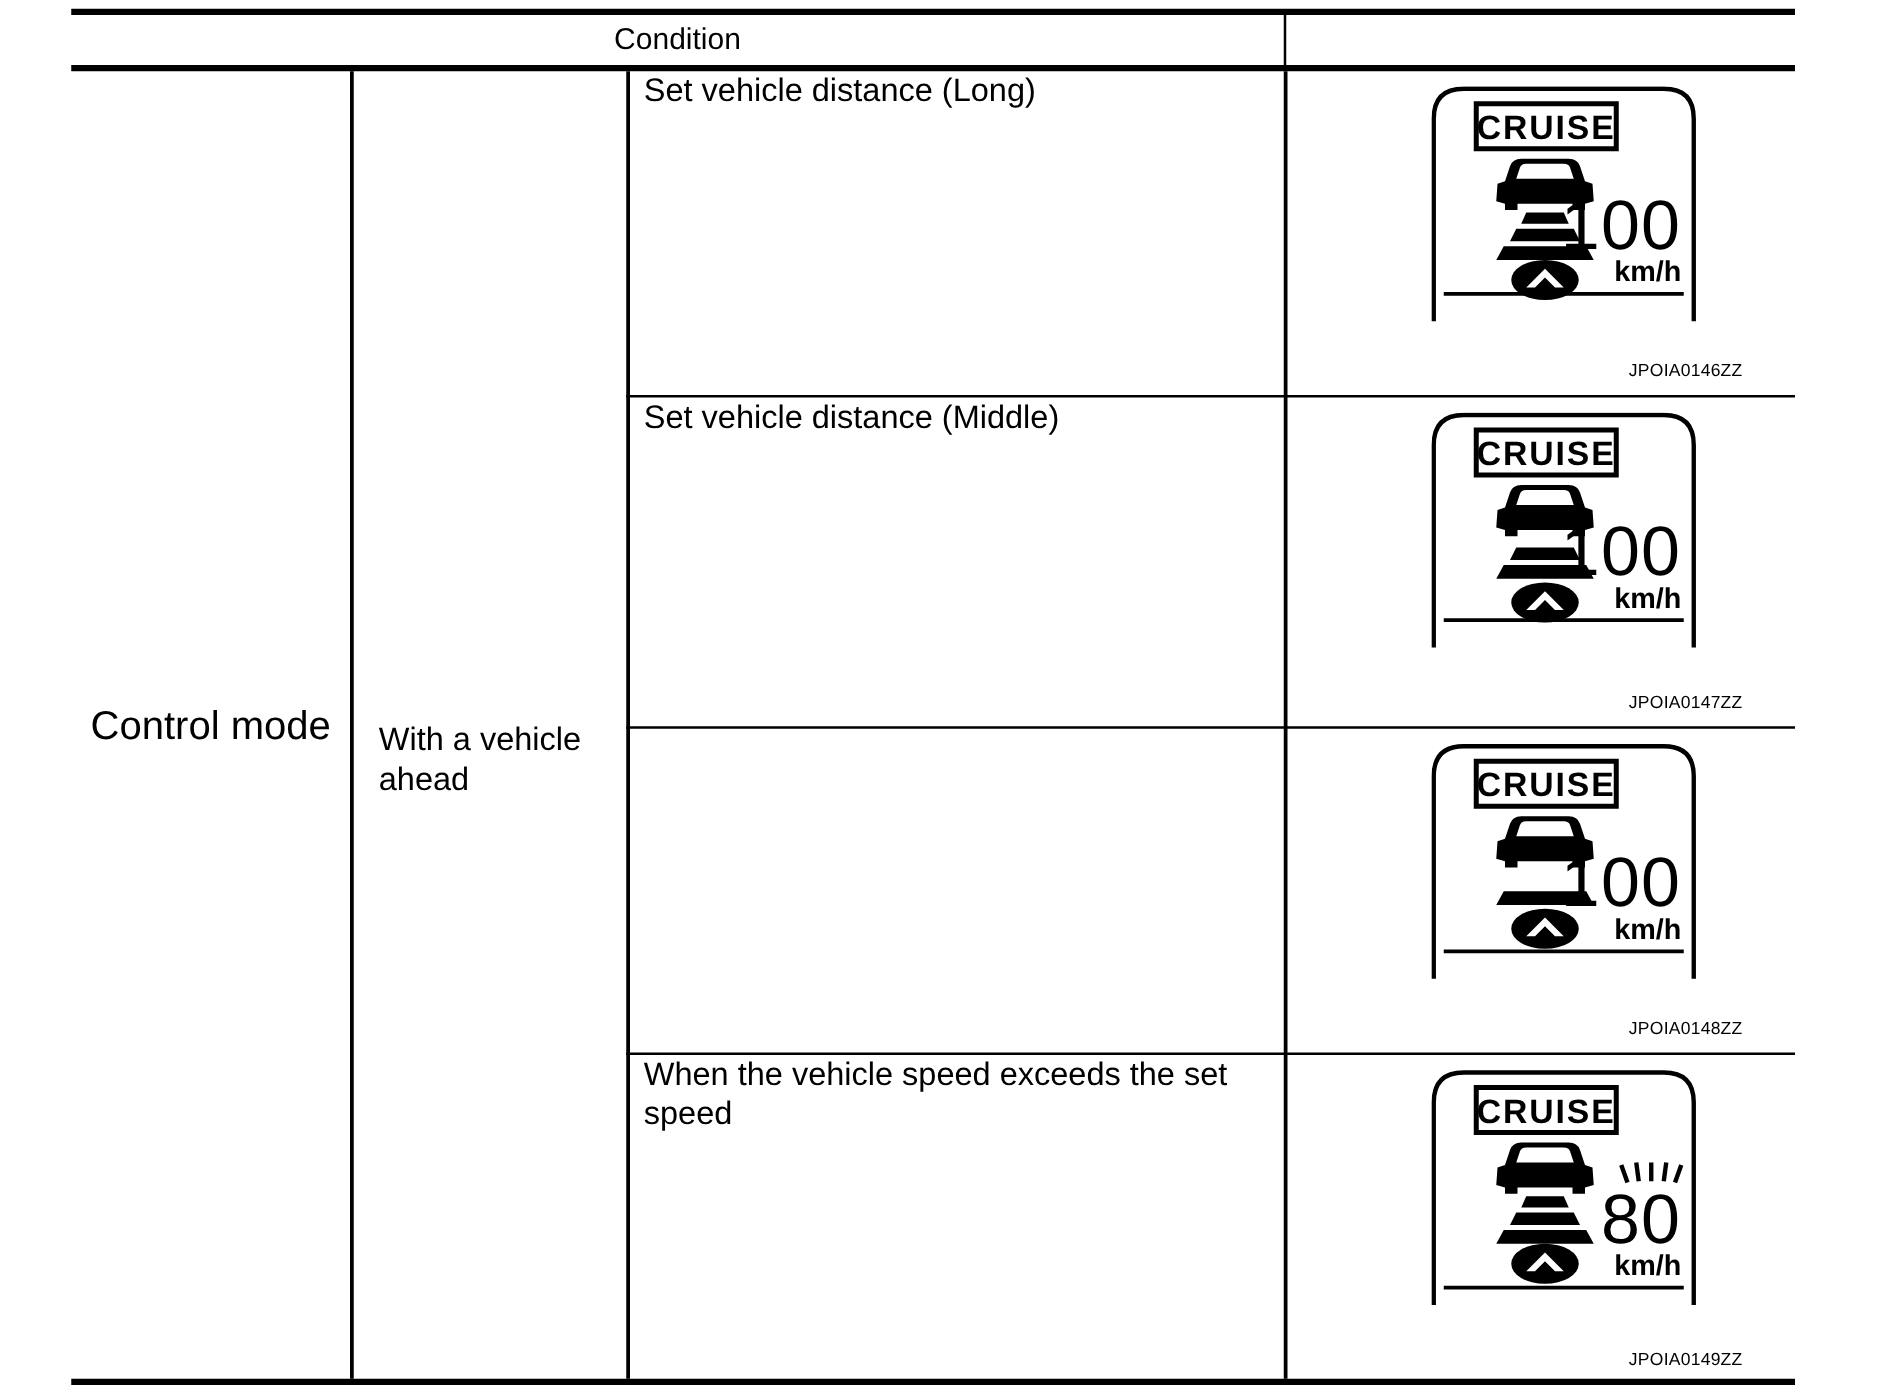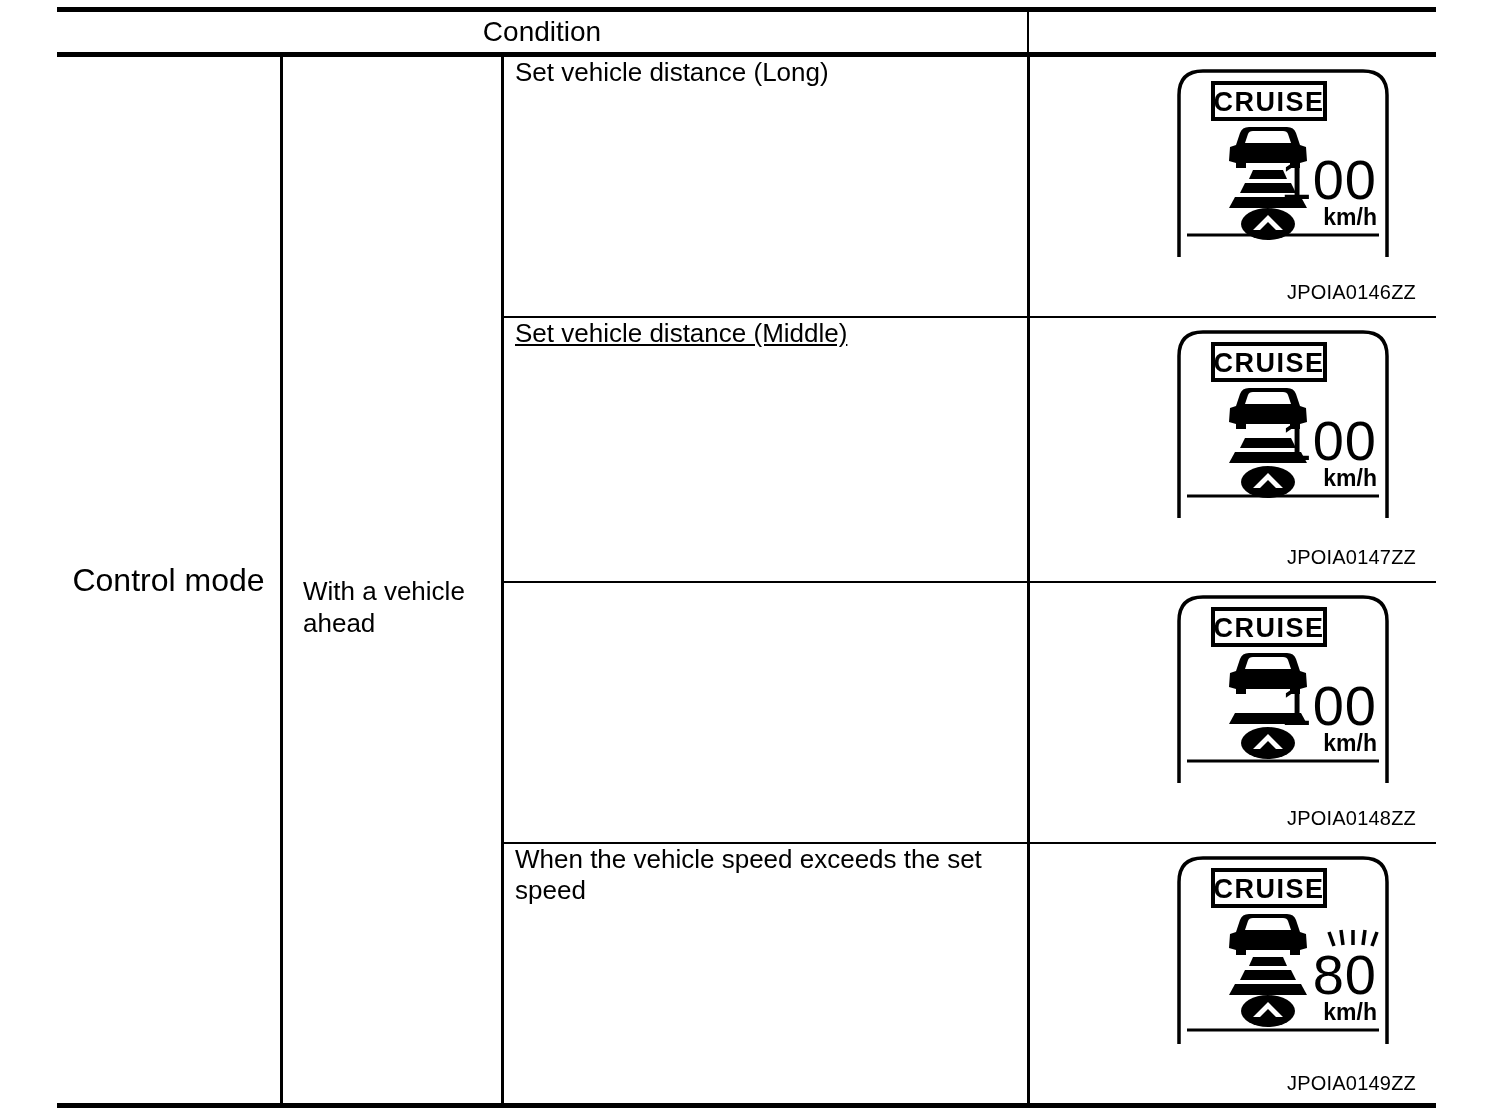--- a/index.html
+++ b/index.html
@@ -39,21 +39,21 @@
   .header-band {
     position: relative;
     height: 40px;
   }
   .header-cell {
     position: absolute;
     top: 0;
     height: 40px;
     line-height: 40px;
     text-align: center;
-    font-size: 28px;
+    font-size: 24px;
     white-space: nowrap;
   }
   .hdr-condition { left: 0px;    width: 970px; }
   .hdr-display   { left: 970px;  width: 409px; }
 
   .hdr-divider {
     position: absolute;
     left: 970px;
     top: 0;
     width: 2px;
@@ -123,53 +123,52 @@
     position: absolute;
     left: 444px;
     width: 526px;
     display: flex;
     align-items: flex-start;
     padding-left: 14px;
     box-sizing: border-box;
     font-size: 26px;
   }
   .cond-1 { top: 0px;   height: 259px; }
-  .cond-2 { top: 261px; height: 263px; text-decoration: underline; }
+  .cond-2 { top: 261px; height: 263px; }
   .cond-3 { top: 526px; height: 259px; }
   .cond-4 { top: 787px; height: 189px; }
 
   
   .disp-cell {
     position: absolute;
     left: 970px;
     width: 409px;
-    margin-left: 32px;
   }
   .disp-1 { top: 0px;   height: 259px; }
   .disp-2 { top: 261px; height: 263px; }
   .disp-3 { top: 526px; height: 259px; }
   .disp-4 { top: 787px; height: 259px; }
 
   .disp-inner {
     position: relative;
     width: 100%;
     height: 100%;
   }
 
   .icc-svg {
     position: absolute;
     left: 118px;
     top: 12px;
   }
 
   .icc-caption {
     position: absolute;
-    right: 52px;
+    right: 42px;
     bottom: 12px;
-    font-size: 20px;
+    font-size: 14px;
     letter-spacing: 0.2px;
     white-space: nowrap;
   }
   .disp-4 .icc-caption { bottom: 8px; }
 </style>
 </head>
 <body>
 
 <div class="page">
 

